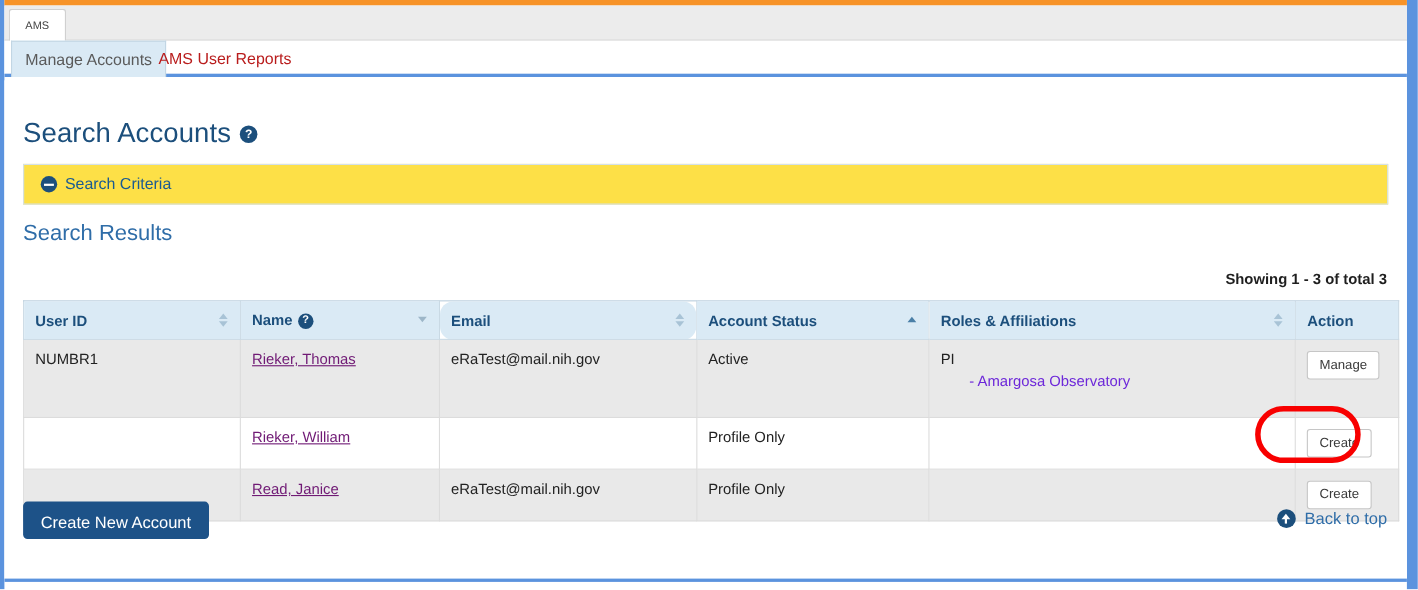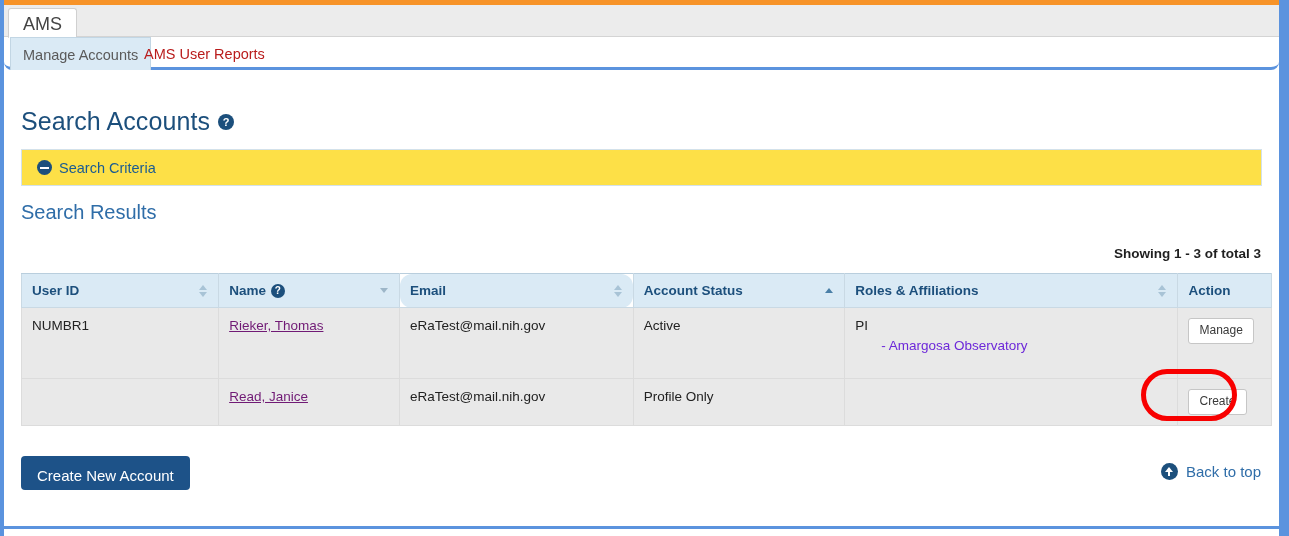--- a/index.html
+++ b/index.html
@@ -49,34 +49,33 @@
   .app-tab {
     position: absolute;
     left: 4px; top: 3px;
     height: 38px;
     padding: 6px 14px 0 14px;
     background: #ffffff;
     border: 1px solid #d0d0d0;
     border-bottom: none;
     border-top-left-radius: 3px;
     border-top-right-radius: 3px;
-    font-size: 18px;
+    font-size: 10px;
     color: #444444;
     line-height: 18px;
     cursor: pointer;
   }
 
   
   .subtabs {
     position: absolute;
     top: 37px; left: 4px; right: 10px;
     height: 33px;
     background: #ffffff;
     border-bottom: 3px solid #5b93de;
-    border-radius: 8px;
   }
   .subtab {
     position: absolute;
     top: 0;
     height: 33px;
     padding: 7px 12px 0 12px;
     font-size: 14.5px;
     line-height: 20px;
     cursor: pointer;
     white-space: nowrap;
@@ -440,20 +439,32 @@
           <td>Active</td>
           <td>
             <div>PI</div>
             <div class="role-sub">- Amargosa Observatory</div>
           </td>
           <td class="cell-action">
             <span class="btn-sm">Manage</span>
           </td>
         </tr>
 
+        <tr class="row-white row-short">
+          <td></td>
+          <td>
+            <span class="name-link">Rieker, William</span>
+          </td>
+          <td></td>
+          <td>Profile Only</td>
+          <td></td>
+          <td class="cell-action">
+            <span class="btn-sm">Create</span>
+          </td>
+        </tr>
 
         <tr class="row-grey row-short">
           <td></td>
           <td>
             <span class="name-link">Read, Janice</span>
           </td>
           <td>eRaTest@mail.nih.gov</td>
           <td>Profile Only</td>
           <td></td>
           <td class="cell-action">

